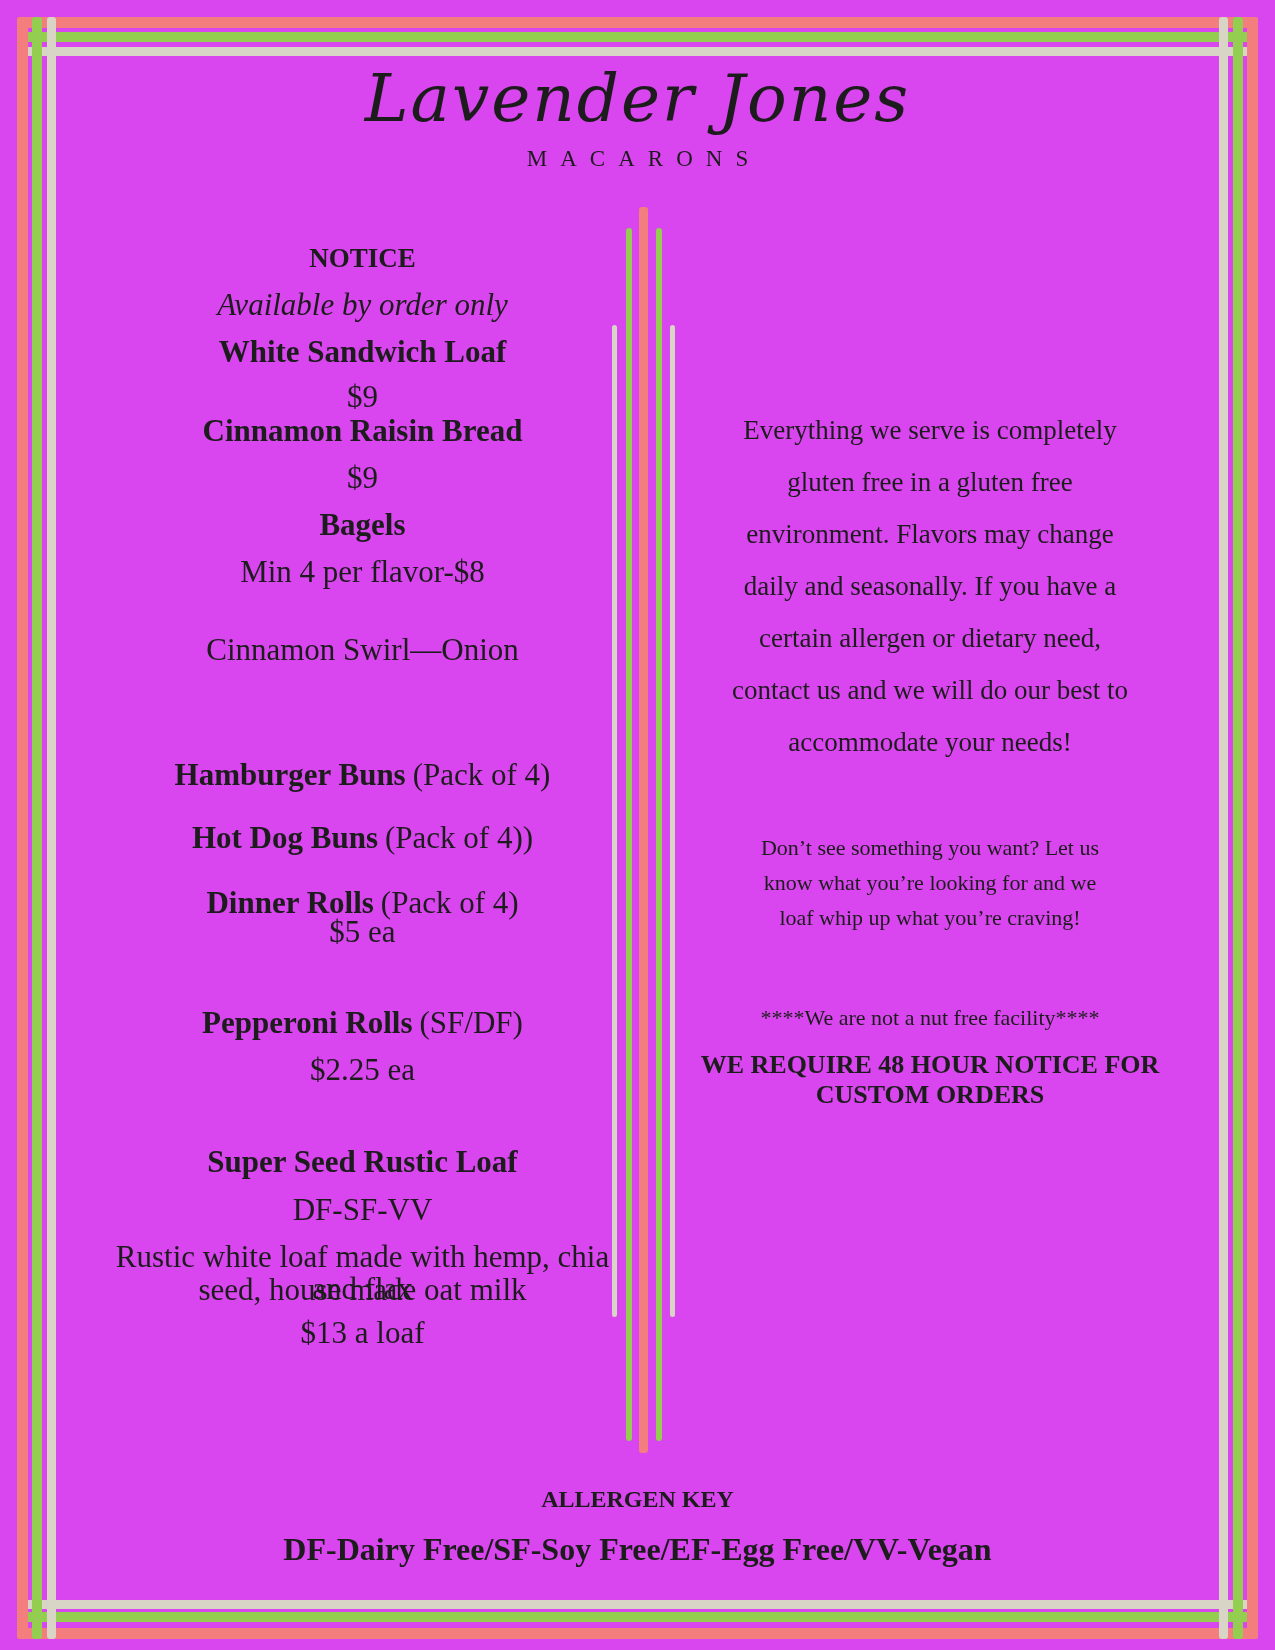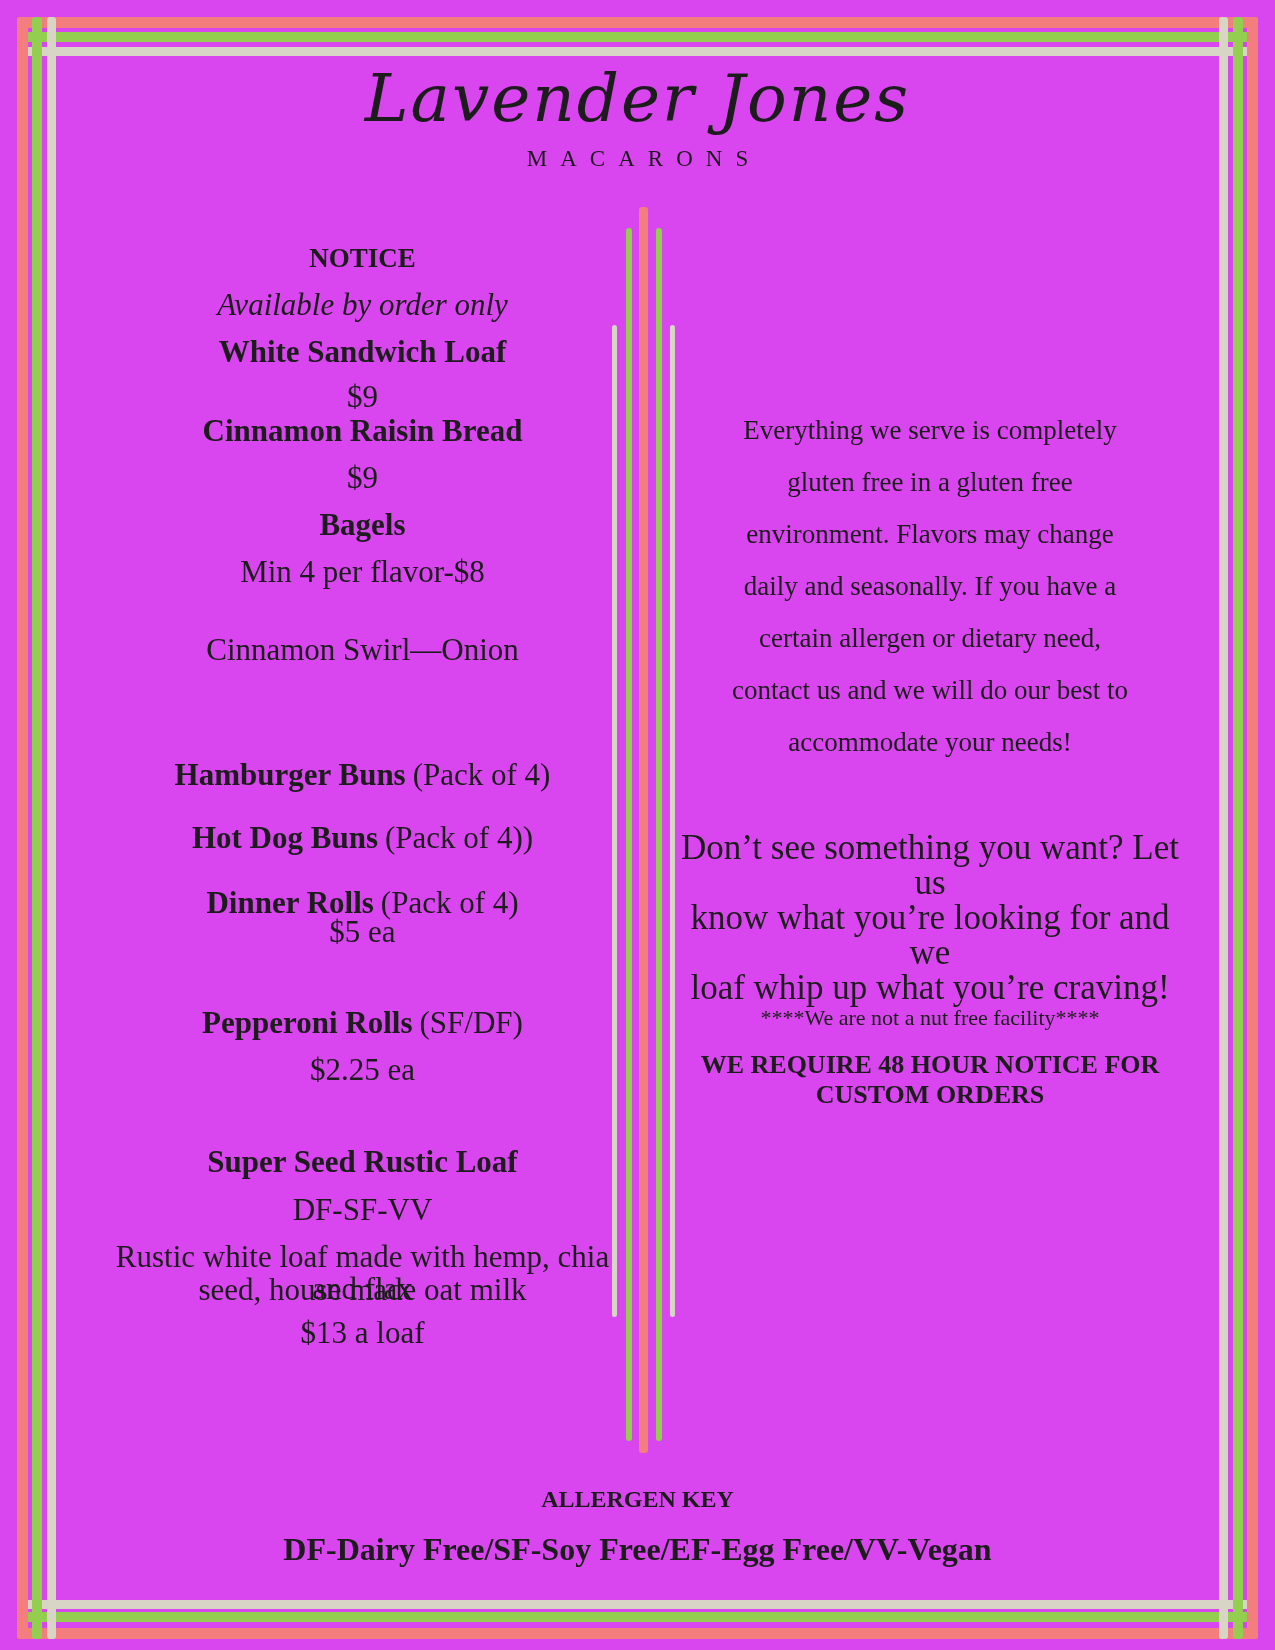--- a/index.html
+++ b/index.html
@@ -84,21 +84,21 @@
   .l-pepperoni     { top: 1007px; }
   .l-price225      { top: 1054px; }
   .l-ssl-name      { top: 1146px; }
   .l-ssl-allergens { top: 1194px; }
   .l-ssl-desc1     { top: 1241px; }
   .l-ssl-desc2     { top: 1274px; }
   .l-ssl-price     { top: 1317px; }
 
   
   .r-gluten  { top: 404px; font-size: 27px; line-height: 52px; }
-  .r-custom  { top: 830px; font-size: 35px; line-height: 35px; }
+  .r-custom  { top: 830px; font-size: 22px; line-height: 35px; }
   .r-nut     { top: 1004px; font-size: 22px; line-height: 28px; }
   .r-notice  { top: 1050px; font-size: 26px; line-height: 30px; font-weight: bold; }
 
   
   .f-title  { position: absolute; top: 1486px; left: 0; width: 100%; text-align: center; font-size: 24px; font-weight: bold; }
   .f-legend { position: absolute; top: 1531px; left: 0; width: 100%; text-align: center; font-size: 32px; font-weight: bold; }
 </style>
 </head>
 <body>
 

